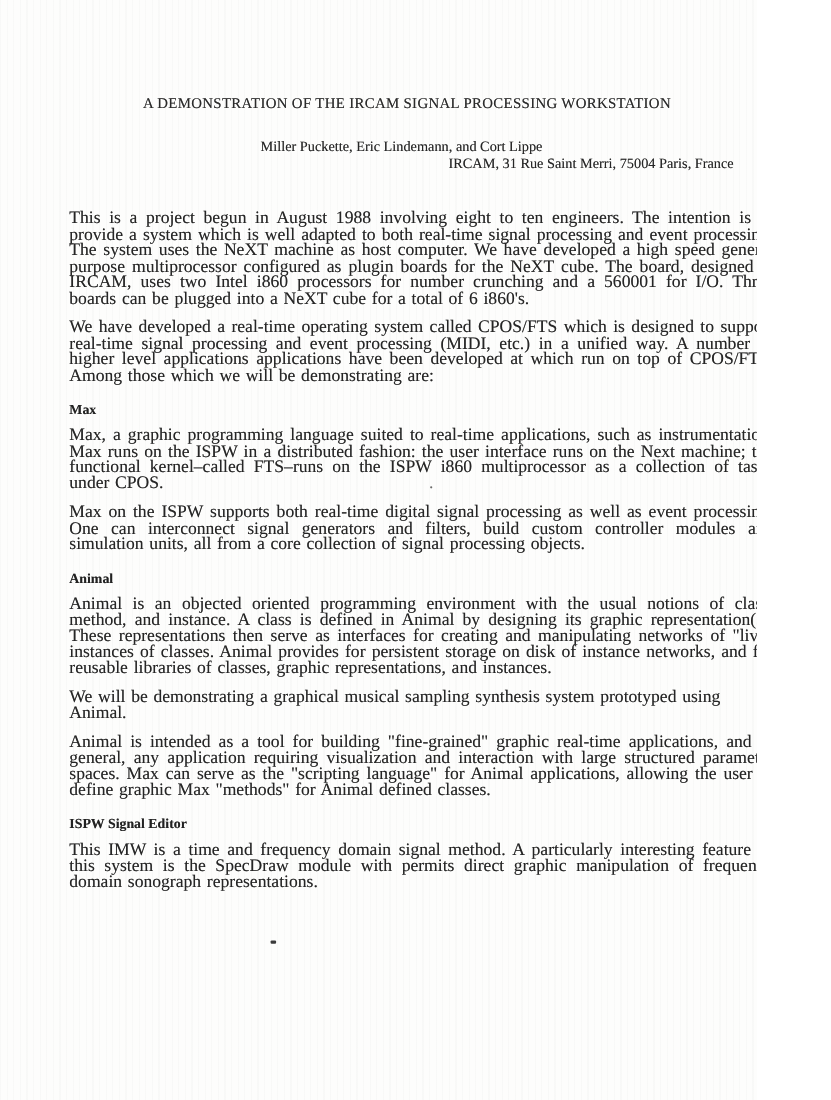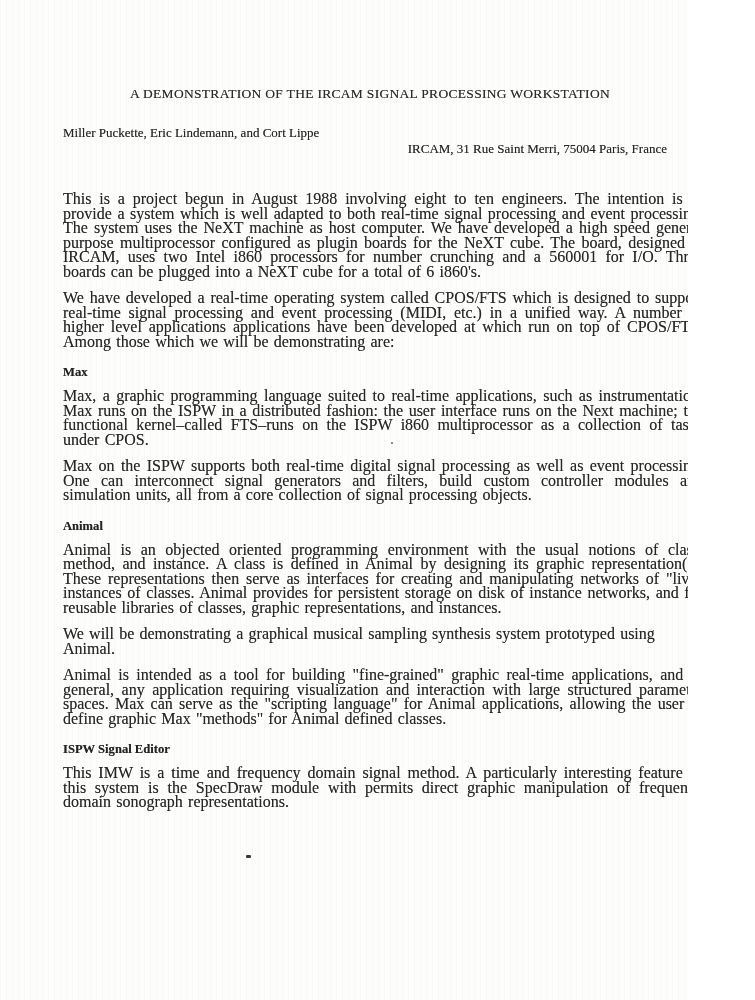--- a/index.html
+++ b/index.html
@@ -29,20 +29,21 @@
     text-align: center;
     font-size: 13.5px;
     font-weight: normal;
     letter-spacing: 0.3px;
     color: #2b2b2b;
     text-shadow: 0 0 0.6px rgba(40,40,40,0.55);
   }
   .byline {
     margin-top: 23px;
     margin-right: 36px;
+    text-align: center;
     font-size: 13px;
     line-height: 15px;
     text-shadow: 0 0 0.6px rgba(40,40,40,0.5);
   }
   .affiliation {
     margin-top: 1px;
     margin-right: 36px;
     text-align: right;
     font-size: 13px;
     line-height: 15px;

